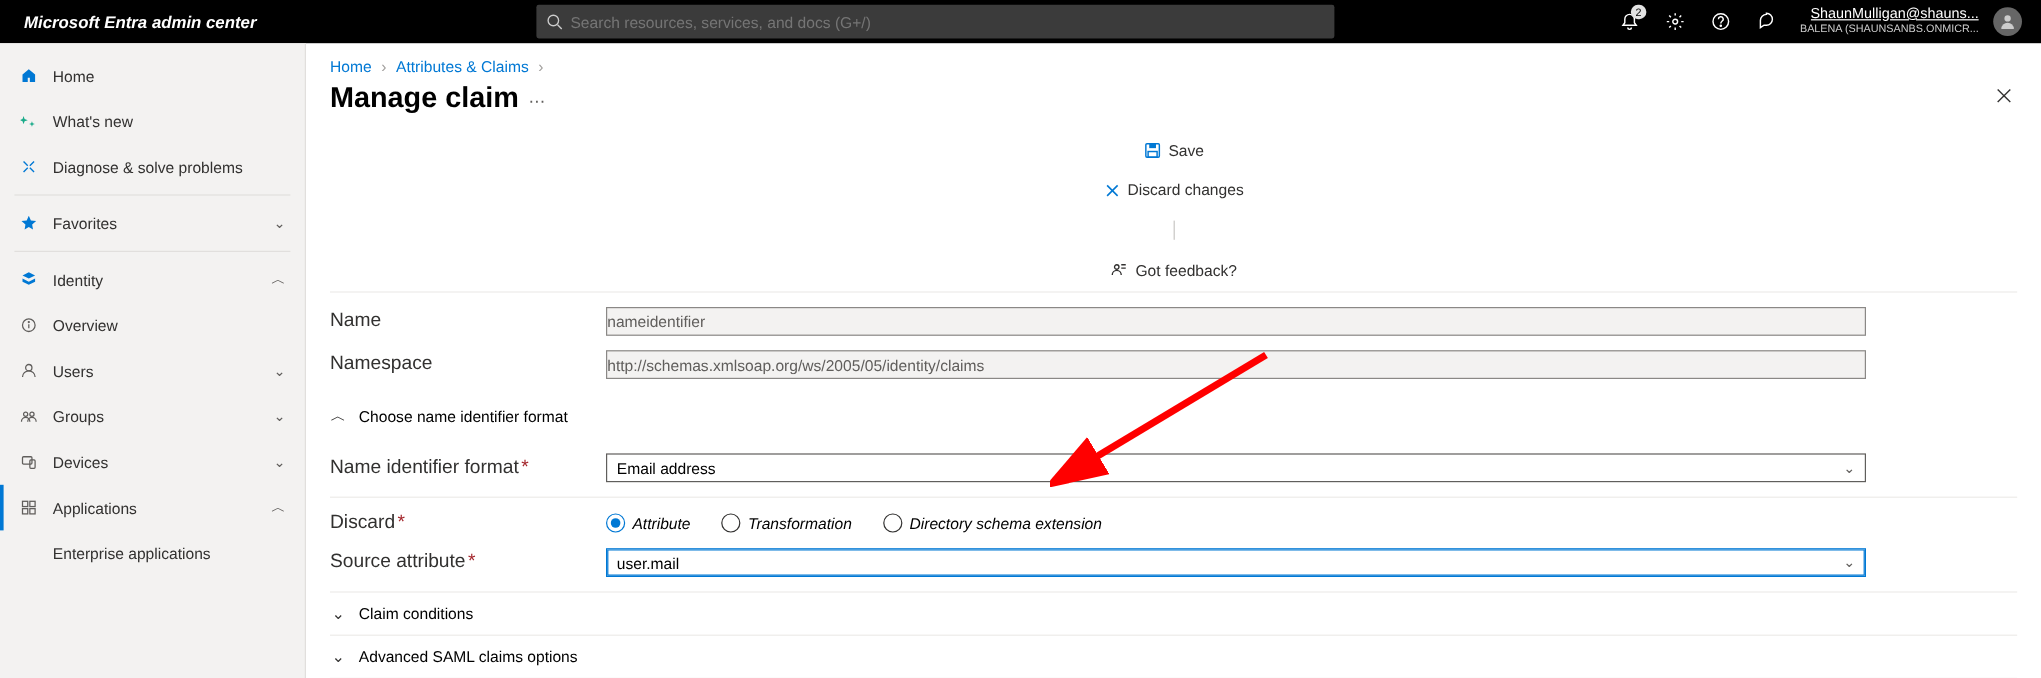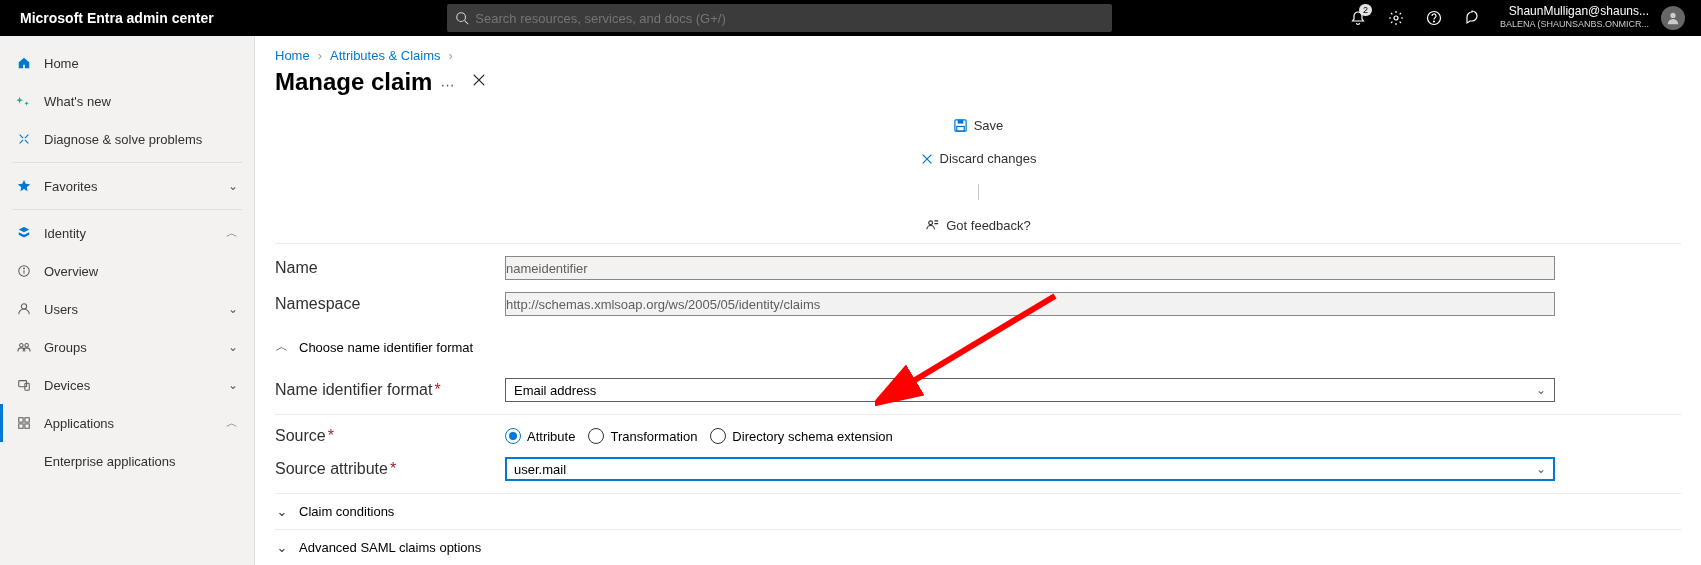--- a/index.html
+++ b/index.html
@@ -1,70 +1,70 @@
 <!DOCTYPE html>
 <html><head>
 <meta charset="utf-8">
 <style>
 * { box-sizing: border-box; margin: 0; padding: 0; font-family: "Segoe UI", -apple-system, sans-serif; }
 html, body { height: 100%; }
 body { display: flex; flex-direction: column; background: #fff; }
 
 
 .topbar { display: flex; align-items: center; background: #000; color: #fff; height: 36px; padding: 0 8px; }
-.topbar .brand { font-size: 14px; font-weight: 600; padding: 0 12px; white-space: nowrap; }
+.topbar .brand { font-size: 14px; font-weight: 600; padding: 0 12px; white-space: nowrap; font-style: italic; }
 .topbar .search-wrap { flex: 1; display: flex; justify-content: center; }
 .topbar .search { display: flex; align-items: center; background: #3b3b3b; height: 28px; width: 730px; max-width: 60%; border-radius: 2px; padding: 12px 8px; }
 .topbar .search span.icon { color: #ccc; margin-right: 6px; display:flex; align-items:center;}
 .topbar .search input { flex: 1; background: transparent; border: none; outline: none; color: #fff; font-size: 13px; }
 .topbar .actions { display: flex; align-items: center; gap: 6px; padding: 0 8px; }
 .topbar .icon-btn { position: relative; width: 32px; height: 32px; display: flex; align-items: center; justify-content: center; cursor: pointer; color:#fff;}
 .topbar .badge { position: absolute; top: 2px; right: 2px; background: #e3e3e3; color: #000; font-size: 9px; border-radius: 8px; padding: 0 4px; line-height: 12px; }
 .topbar .user { display: flex; flex-direction: column; align-items: flex-end; font-size: 11px; line-height: 13px; padding: 0 6px; max-width: 170px; overflow: hidden;}
-.topbar .user .u1 { font-size: 12px; white-space: nowrap; overflow: hidden; text-overflow: ellipsis; max-width: 160px;}
+.topbar .user .u1 { font-size: 12px; white-space: nowrap; overflow: hidden; text-overflow: ellipsis; max-width: 160px; text-decoration: underline;}
 .topbar .user .u2 { font-size: 9px; color: #ccc; white-space: nowrap; overflow: hidden; text-overflow: ellipsis; max-width: 160px;}
 .topbar .avatar { width: 24px; height: 24px; border-radius: 50%; background: #666; display:flex;align-items:center;justify-content:center; }
 
 
 .body { flex: 1; display: flex; overflow: hidden; }
 .sidebar { width: 255px; background: #f3f2f1; border-right: 1px solid #e1dfdd; overflow-y: auto; padding-top: 8px; }
 .sidebar .item { display: flex; align-items: center; height: 38px; padding: 0 16px; font-size: 13px; color: #323130; cursor: pointer; gap: 12px; }
 .sidebar .item .icn { width: 16px; display: flex; align-items: center; justify-content: center; }
 .sidebar .item .lbl { flex: 1; }
 .sidebar .item .chev { color: #605e5c; font-size: 12px; }
 .sidebar .item.active { border-left: 3px solid #0078d4; padding-left: 13px; font-weight:400; }
 .sidebar .sub { padding-left: 44px; }
 .sidebar .divider { height: 1px; background: #e1dfdd; margin: 4px 12px; }
 
 
 .main { flex: 1; overflow: auto; padding: 12px 20px; }
 .crumb { display: flex; align-items: center; gap: 8px; font-size: 13px; color: #605e5c; margin-bottom: 4px; }
 .crumb a { color: #0078d4; text-decoration: none; cursor: pointer; }
 .crumb .sep { color: #a19f9d; }
-.titlebar { display: flex; align-items: center; margin-bottom: 12px; gap: 14px; }
+.titlebar { display: flex; align-items: center; justify-content: space-between; margin-bottom: 12px; gap: 14px; }
 .titlebar h1 { font-size: 24px; font-weight: 600; }
 .titlebar .more { color: #605e5c; margin-left: 8px; font-size: 14px; cursor:pointer;}
 .titlebar .close { cursor: pointer; color: #323130; font-size: 18px; padding: 4px; }
 
 .toolbar { display: flex; align-items: center; gap: 18px; padding: 10px 0; border-bottom: 1px solid #edebe9; margin-bottom: 10px; flex-direction: column; }
 .toolbar .tbtn { display: flex; align-items: center; gap: 6px; font-size: 13px; color: #323130; cursor: pointer; }
 .toolbar .tbtn.save svg { color:#0078d4; }
 .toolbar .vdiv { width: 1px; height: 16px; background: #c8c6c4; }
 
 .form-row { display: flex; align-items: center; margin: 12px 0; }
 .form-row .flabel { width: 230px; font-size: 16px; color: #323130; }
 .form-row .flabel .req { color: #a4262c; margin-left: 2px; }
 .form-row .fcontrol { flex: 1; max-width: 1050px; }
 .txt-input { width: 100%; height: 24px; border: 1px solid #605e5c; padding: 0 0; font-size: 13px; }
 .txt-input[readonly] { background: #f3f2f1; color: #605e5c; border-color: #8a8886; }
 .select-box { width: 100%; height: 24px; border: 1px solid #605e5c; padding: 0 8px; font-size: 13px; display:flex; align-items:center; justify-content:space-between; cursor:pointer; background:#fff;}
 .select-box.highlight { border-color: #0078d4; box-shadow: 0 0 0 1px #0078d4 inset; }
 .select-box .cv { font-size: 12px; color:#605e5c;}
 
-.radio-row { display: flex; gap: 13px; align-items: center; }
+.radio-row { display: flex; gap: 26px; align-items: center; font-style: italic; }
 .radio-opt { display: flex; align-items: center; gap: 6px; font-size: 13px; cursor: pointer; }
 .radio-circ { width: 16px; height: 16px; border: 1px solid #323130; border-radius: 50%; display: flex; align-items: center; justify-content: center; }
 .radio-opt.sel .radio-circ { border-color: #0078d4; }
 .radio-opt.sel .radio-circ::after { content:""; width: 8px; height: 8px; border-radius:50%; background:#0078d4; }
 
 .expander { display: flex; align-items: center; gap: 10px; font-size: 13px; padding: 10px 0; border-bottom: 1px solid #edebe9; cursor: pointer; }
 .expander .arrow { width: 14px; text-align:center; color:#323130; transform-origin:center;}
 .expander.collapsed .arrow { }
 .expander-section { border-top: 1px solid #edebe9; margin-top: 4px;}
 
@@ -301,21 +301,21 @@
         <div class="select-box">
           <span>Email address</span>
           <span class="cv">⌄</span>
         </div>
       </div>
     </div>
 
     <hr class="hr">
 
     <div class="form-row">
-      <div class="flabel"><span>Source</span><span class="req">*</span></div>
+      <div class="flabel"><span>Discard</span><span class="req">*</span></div>
       <div class="fcontrol">
         <div class="radio-row">
           <div class="radio-opt sel">
             <span class="radio-circ"></span>
             <span>Attribute</span>
           </div>
           <div class="radio-opt">
             <span class="radio-circ"></span>
             <span>Transformation</span>
           </div>

